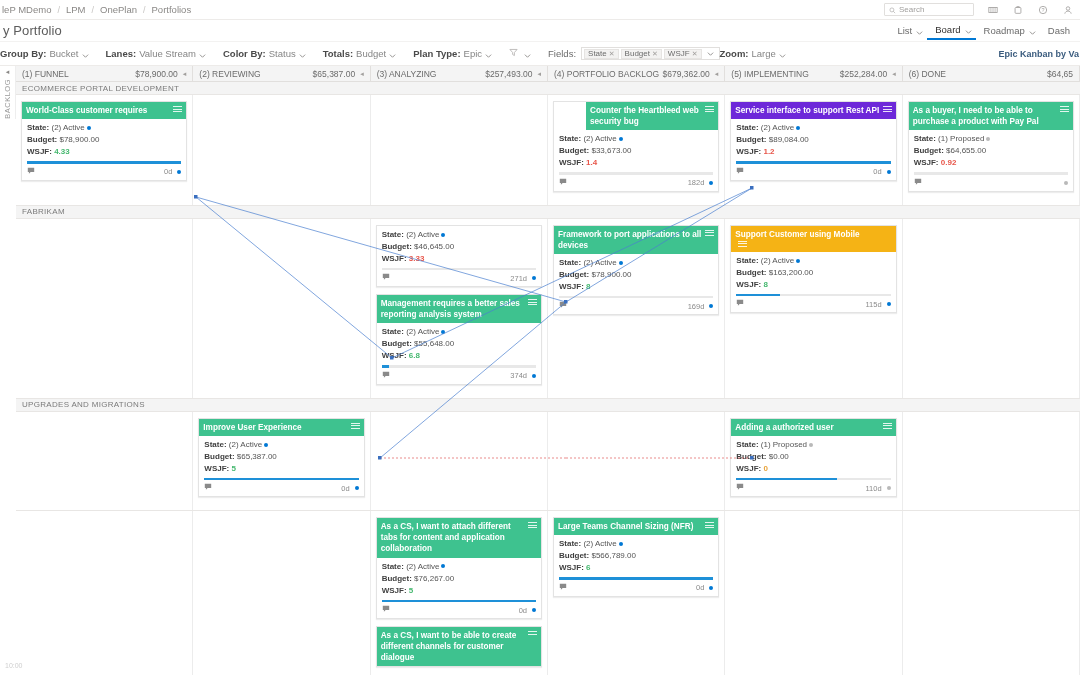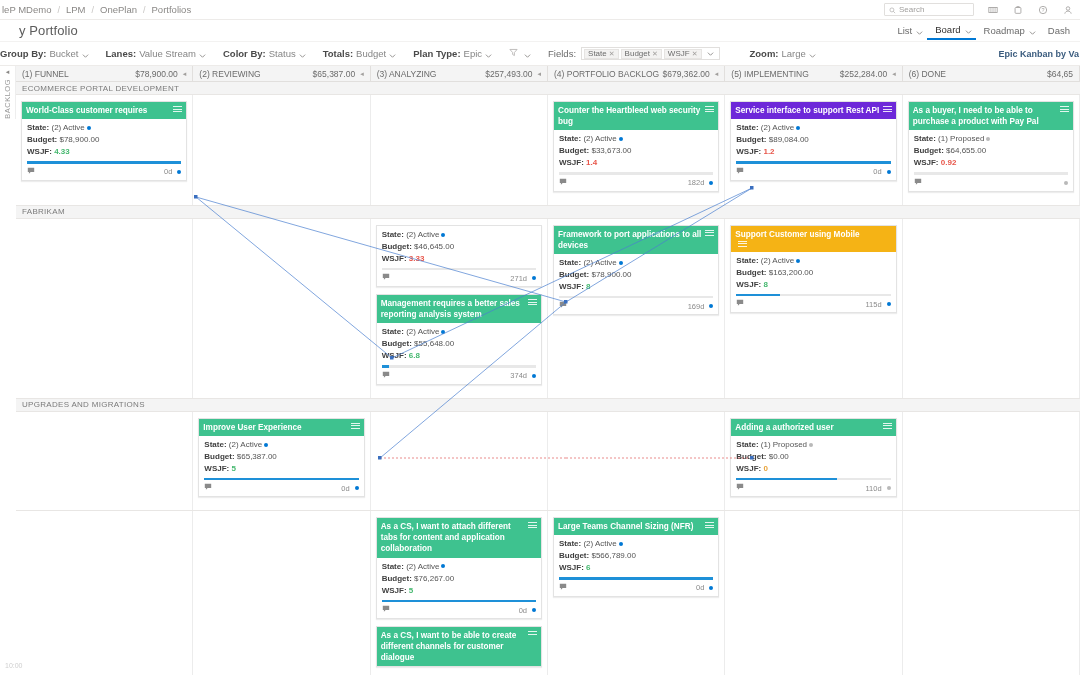--- a/index.html
+++ b/index.html
@@ -20,40 +20,40 @@
   .searchbox {
     width:90px; height:13px; border:1px solid #e1dfdd; background:#fff;
     display:flex; align-items:center; gap:3px; padding:0 4px; border-radius:1px;
   }
   .searchbox .ph { color:#a19f9d; font-size:8px; }
   .tb-icon { width:12px; height:12px; color:#a19f9d; display:flex; align-items:center; justify-content:center; }
   .tb-icon svg { display:block; }
 
   
   .titlerow { height:22px; display:flex; align-items:center; border-bottom:1px solid #f3f2f1; }
-  .page-title { font-size:13px; color:#5c5c5c; font-weight:400; padding-left:19px; letter-spacing:.1px; }
+  .page-title { font-size:13px; color:#5c5c5c; font-weight:400; padding-left:3px; letter-spacing:.1px; }
   .viewtabs { margin-left:auto; display:flex; align-items:center; gap:0px; padding-right:2px; }
   .vtab { display:flex; align-items:center; font-size:9.5px; color:#6b6b6b; padding:0 4px; height:18px; }
   .vtab .lbl { padding:0 4px; }
   .vtab.active { color:#323130; border-bottom:2px solid #0078d4; }
   .caret { width:7px; height:7px; display:inline-block; color:#8a8886; }
 
   
   .toolbar { height:24px; display:flex; align-items:center; gap:0px; border-bottom:1px solid #edebe9; background:#fff; font-size:9.5px; }
   .tb-group { display:flex; align-items:center; gap:3px; margin-right:17px; }
   .tb-group .k { font-weight:bold; color:#4a4a4a; }
   .tb-group .v { color:#858585; }
   .filter-ico { color:#b3b3b3; margin-right:3px; }
   .fields-label { color:#6b6b6b; margin-right:5px; }
   .pill-wrap { display:flex; align-items:center; border:1px solid #e1dfdd; height:13px; padding:0 1px; }
   .pill { display:flex; align-items:center; gap:2px; background:#f3f2f1; border:1px solid #e6e4e2; color:#6b6b6b;
           font-size:8px; padding:0 3px; height:10px; margin:0 1px; }
   .pill .x { color:#a19f9d; font-size:7px; }
   .pill-caret { padding:0 4px; color:#8a8886; }
-  .zoom-group { margin-left:30px; }
+  .zoom-group { margin-left:0; }
   .kanban-label { margin-left:auto; font-weight:bold; color:#3b5c7e; font-size:9px; padding-right:1px; white-space:nowrap; overflow:hidden; }
 
   
   .board { position:relative; }
   .col-header-row { display:flex; height:16px; background:#f4f4f4; border-bottom:1px solid #e1dfdd; margin-left:16px; }
   .col-header {
     display:flex; align-items:center; font-size:8.5px; color:#6b6b6b;
     border-right:1px solid #e1dfdd; padding:0 6px; position:relative;
   }
   .col-header .ctitle { white-space:nowrap; }
@@ -314,21 +314,21 @@
                   </svg></span>
                 <span class="days">0d</span>
                 <span class="dot"></span>
               </div>
             </div>
           </div>
           <div class="lane-col" style="width: 180px;"></div>
           <div class="lane-col" style="width: 180px;"></div>
           <div class="lane-col" style="width: 180px;">
             <div class="card">
-              <div class="card-head" style="background: rgb(62, 194, 143);">
+              <div class="card-head" style="background: rgb(62, 194, 143); margin-left: 32px;">
                 <div class="card-title">Counter the Heartbleed web security bug</div>
                 <div class="card-menu">
                   <span></span>
                   <span></span>
                   <span></span>
                 </div>
               </div>
               <div class="card-body">
                 <div class="card-row"><b>State:</b> <span>(2) Active</span><span class="dot"></span></div>
                 <div class="card-row"><b>Budget:</b> <span>$33,673.00</span></div>

